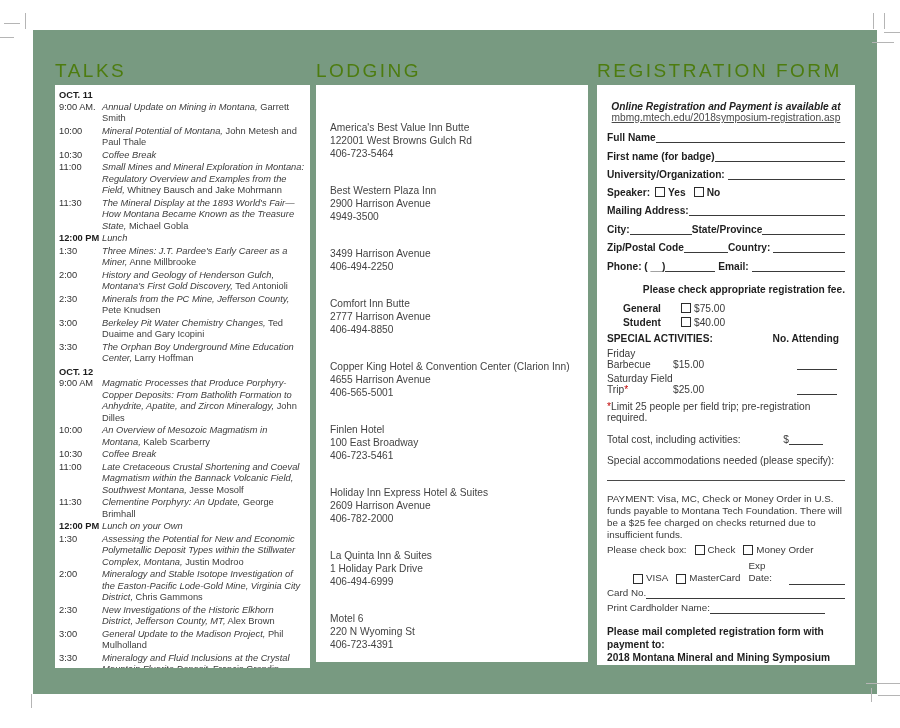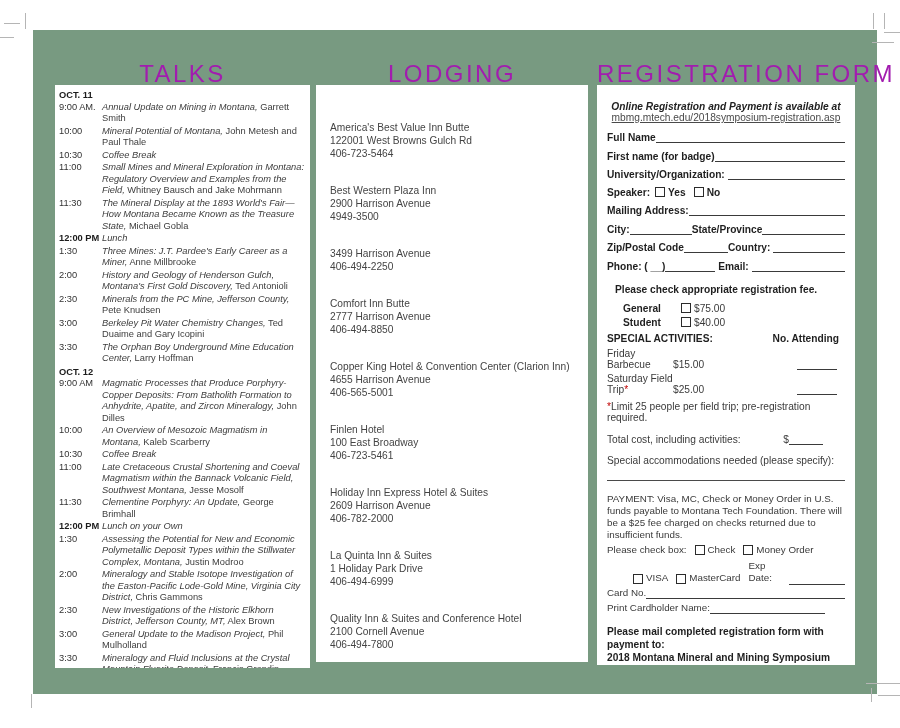--- a/index.html
+++ b/index.html
@@ -3,22 +3,22 @@
 <meta charset="utf-8">
 <style>
   html,body{margin:0;padding:0;}
   body{
     width:900px;height:728px;position:relative;background:#ffffff;
     font-family:"Liberation Sans","DejaVu Sans",sans-serif;color:#3a3a3a;
     overflow:hidden;
   }
   .panel{position:absolute;left:33px;top:30px;width:844px;height:664px;background:#789a81;}
   .col-heading{
-    position:absolute;top:60px;font-size:24px;letter-spacing:2.5px;color:#a21caf;
-    text-align:center;font-weight:400;white-space:nowrap;
+    position:absolute;top:60px;font-size:19px;letter-spacing:2.5px;color:#4d7c0f;
+    text-align:left;font-weight:400;white-space:nowrap;
   }
   #talks-heading{left:55px;width:255px;}
   #lodging-heading{left:316px;width:272px;}
   #registration-heading{left:597px;width:258px;}
   .box{position:absolute;top:85px;background:#ffffff;box-sizing:border-box;overflow:hidden;}
   #talks-box{left:55px;width:255px;height:583px;padding:3px 4px 3px 4px;}
   #lodging-box{left:316px;width:272px;height:577px;padding:12px 10px 10px 14px;}
   #registration-box{left:597px;width:258px;height:580px;padding:14px 10px 8px 10px;font-size:10.2px;}
 
   
@@ -49,21 +49,21 @@
   .feerow{display:flex;margin:0 0 3px 16px;}
   .fee-label{font-weight:bold;color:#1f1f1f;width:58px;}
   .actrow{display:flex;align-items:flex-end;margin-bottom:3px;}
   .act-label{flex:1;}
   .act-amt{width:58px;}
   .act-fill{width:40px;border-bottom:1px solid #3a3a3a;height:11px;margin-right:8px;}
   .small{font-size:9.8px;line-height:12.3px;}
   .rule{border-top:1.6px solid #4a4a4a;margin:2px 0 10px 0;}
   .bold-line{font-weight:bold;color:#1f1f1f;line-height:12.8px;}
   .mail-block div{line-height:12.8px;}
-  .mb4{margin-bottom:8px;}.mb8{margin-bottom:8px;}.mb10{margin-bottom:10px;}
+  .mb4{margin-bottom:8px;text-align:right;}.mb8{margin-bottom:8px;}.mb10{margin-bottom:10px;}
   .mt6{margin-top:6px;}.mt10{margin-top:10px;}.mt12{margin-top:12px;}
 
   .crop{position:absolute;background:#b5b5b5;}
 </style>
 </head>
 <body>
 
 <div class="panel"></div>
 
 <div class="crop" style="left:4px;top:23px;width:16px;height:1px;"></div>
@@ -212,20 +212,25 @@
         <div>Holiday Inn Express Hotel &amp; Suites</div>
         <div>2609 Harrison Avenue</div>
         <div>406-782-2000</div>
       </div>
       <div class="hotel">
         <div>La Quinta Inn &amp; Suites</div>
         <div>1 Holiday Park Drive</div>
         <div>406-494-6999</div>
       </div>
       <div class="hotel">
+        <div>Motel 6</div>
+        <div>220 N Wyoming St</div>
+        <div>406-723-4391</div>
+      </div>
+      <div class="hotel">
         <div>Quality Inn &amp; Suites and Conference Hotel</div>
         <div>2100 Cornell Avenue</div>
         <div>406-494-7800</div>
       </div>
       <div class="hotel">
         <div>Super 8 of Butte</div>
         <div>2929 Harrison Avenue</div>
         <div>406-494-6000</div>
       </div>
     </div>

